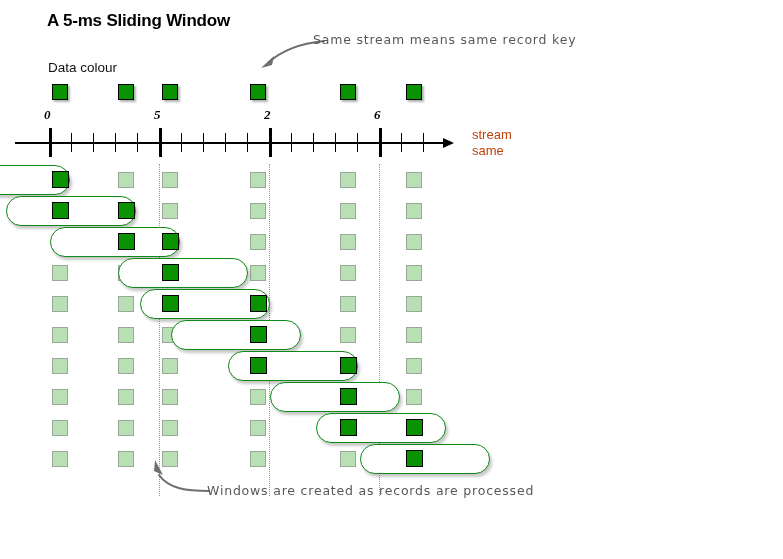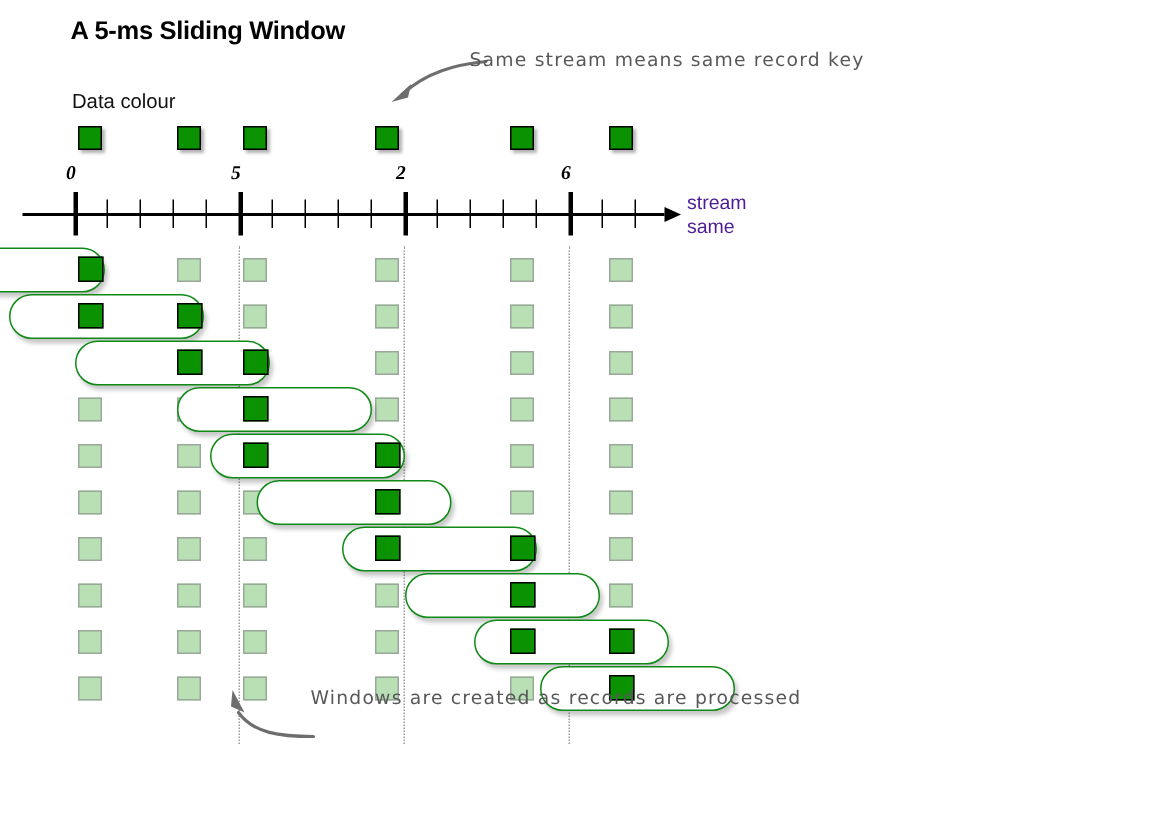--- a/index.html
+++ b/index.html
@@ -40,22 +40,23 @@
     border-left:11px solid #000;
   }
   .tick{position:absolute;width:0;border-left:1.6px solid #000;}
   .tick.major{border-left-width:3px;}
   .tick-label{
     position:absolute;font-size:13px;font-style:italic;
     font-weight:bold;color:#000;
     font-family:"Liberation Serif",serif;
   }
   .axis-caption{
-    position:absolute;font-size:13px;color:#4c1d95;line-height:16px;
+    position:absolute;font-size:13px;color:#c2410c;line-height:16px;
     white-space:nowrap;
+    margin-left:14px;
   }
 
   
   .guide{
     position:absolute;width:0;
     border-left:1px dotted #9a9a9a;
   }
 
   
   .ghost{
@@ -218,15 +219,15 @@
   <svg class="anno" style="left:258px;top:38px;" width="70" height="32" viewBox="0 0 70 32">
     <path d="M66,3 C46,5 26,10 10,25" fill="none" stroke="#6e6e70" stroke-width="2.1" stroke-linecap="round"></path>
     <path d="M3,30 L16,18 L14,27 Z" fill="#6e6e70"></path>
   </svg>
   <div class="hand" style="left:313px;top:32px;">Same stream means same record key</div>
 
   <svg class="anno" style="left:143px;top:455px;" width="68" height="42" viewBox="0 0 68 42">
     <path d="M66,36 C44,36 26,34 16,20" fill="none" stroke="#6e6e70" stroke-width="2.1" stroke-linecap="round"></path>
     <path d="M12,5 L20,20 L11,16 Z" fill="#6e6e70"></path>
   </svg>
-  <div class="hand" style="left:207px;top:457px;">Windows are created as records are processed</div>
+  <div class="hand" style="left:207px;top:483px;">Windows are created as records are processed</div>
 
 </div>
 
 </body></html>

